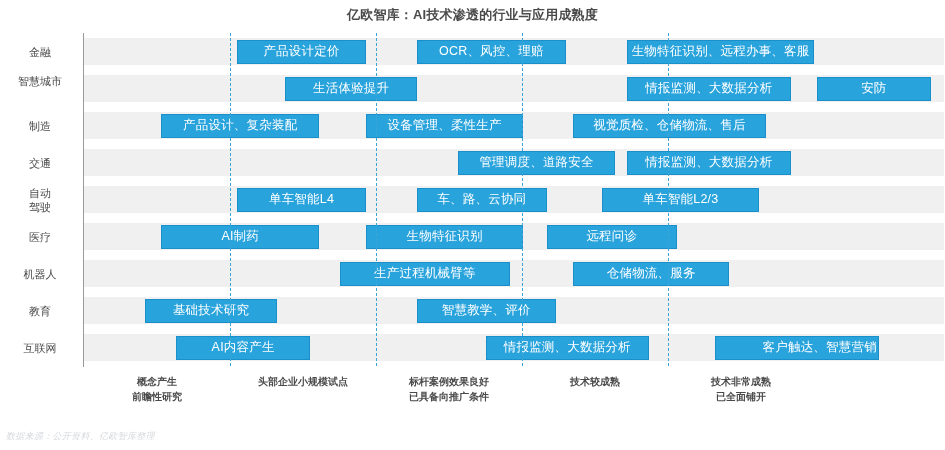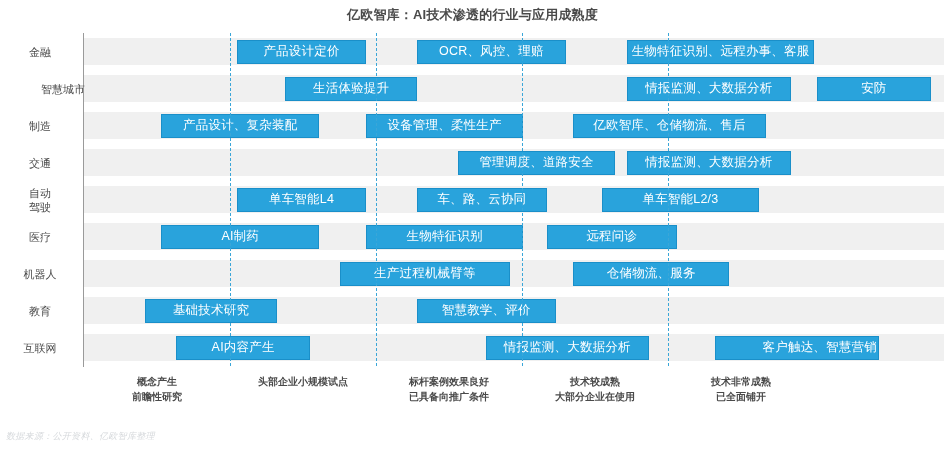--- a/index.html
+++ b/index.html
@@ -92,21 +92,21 @@
         <span>安防</span>
       </div>
       <div class="row" style="top: 79px;"></div>
       <div class="bar" style="left: 77.38px; width: 157.68px; top: 80.5px; position: absolute; background: rgb(41, 163, 220); border-color: rgb(26, 143, 201);">
         <span>产品设计、复杂装配</span>
       </div>
       <div class="bar" style="left: 281.78px; width: 157.68px; top: 80.5px; position: absolute; background: rgb(41, 163, 220); border-color: rgb(26, 143, 201);">
         <span>设备管理、柔性生产</span>
       </div>
       <div class="bar" style="left: 489.1px; width: 192.72px; top: 80.5px; position: absolute; background: rgb(41, 163, 220); border-color: rgb(26, 143, 201);">
-        <span>亿欧智库、仓储物流、售后</span>
+        <span>视觉质检、仓储物流、售后</span>
       </div>
       <div class="row" style="top: 116px;"></div>
       <div class="bar" style="left: 373.76px; width: 157.68px; top: 117.5px; position: absolute; background: rgb(41, 163, 220); border-color: rgb(26, 143, 201);">
         <span>管理调度、道路安全</span>
       </div>
       <div class="bar" style="left: 543.12px; width: 163.52px; top: 117.5px; position: absolute; background: rgb(41, 163, 220); border-color: rgb(26, 143, 201);">
         <span>情报监测、大数据分析</span>
       </div>
       <div class="row" style="top: 153px;"></div>
       <div class="bar" style="left: 153.3px; width: 128.48px; top: 154.5px; position: absolute; background: rgb(41, 163, 220); border-color: rgb(26, 143, 201);">
@@ -155,21 +155,21 @@
       <div class="divider" style="left: 146px;"></div>
       <div class="divider" style="left: 292px;"></div>
       <div class="divider" style="left: 438px;"></div>
       <div class="divider" style="left: 584px;"></div>
     </div>
 
   <div id="row-labels">
       <div class="row-label" style="left: 0px; top: 44.5px;">
         <div>金融</div>
       </div>
-      <div class="row-label" style="left: 0px; top: 82px; padding-left: 23px;">
+      <div class="row-label" style="left: 0px; top: 74px;">
         <div>智慧城市</div>
       </div>
       <div class="row-label" style="left: 0px; top: 118.5px;">
         <div>制造</div>
       </div>
       <div class="row-label" style="left: 0px; top: 155.5px;">
         <div>交通</div>
       </div>
       <div class="row-label" style="left: 0px; top: 185.5px;">
         <div>自动</div>
@@ -196,21 +196,20 @@
       </div>
       <div class="stage-label" style="left: 213px; width: 180px; top: 374px;">
         <div>头部企业小规模试点</div>
       </div>
       <div class="stage-label" style="left: 359px; width: 180px; top: 374px;">
         <div>标杆案例效果良好</div>
         <div>已具备向推广条件</div>
       </div>
       <div class="stage-label" style="left: 505px; width: 180px; top: 374px;">
         <div>技术较成熟</div>
-        <div>大部分企业在使用</div>
       </div>
       <div class="stage-label" style="left: 651px; width: 180px; top: 374px;">
         <div>技术非常成熟</div>
         <div>已全面铺开</div>
       </div>
     </div>
 
   <div class="footer-note">数据来源：公开资料、亿欧智库整理</div>
 
 </div>

